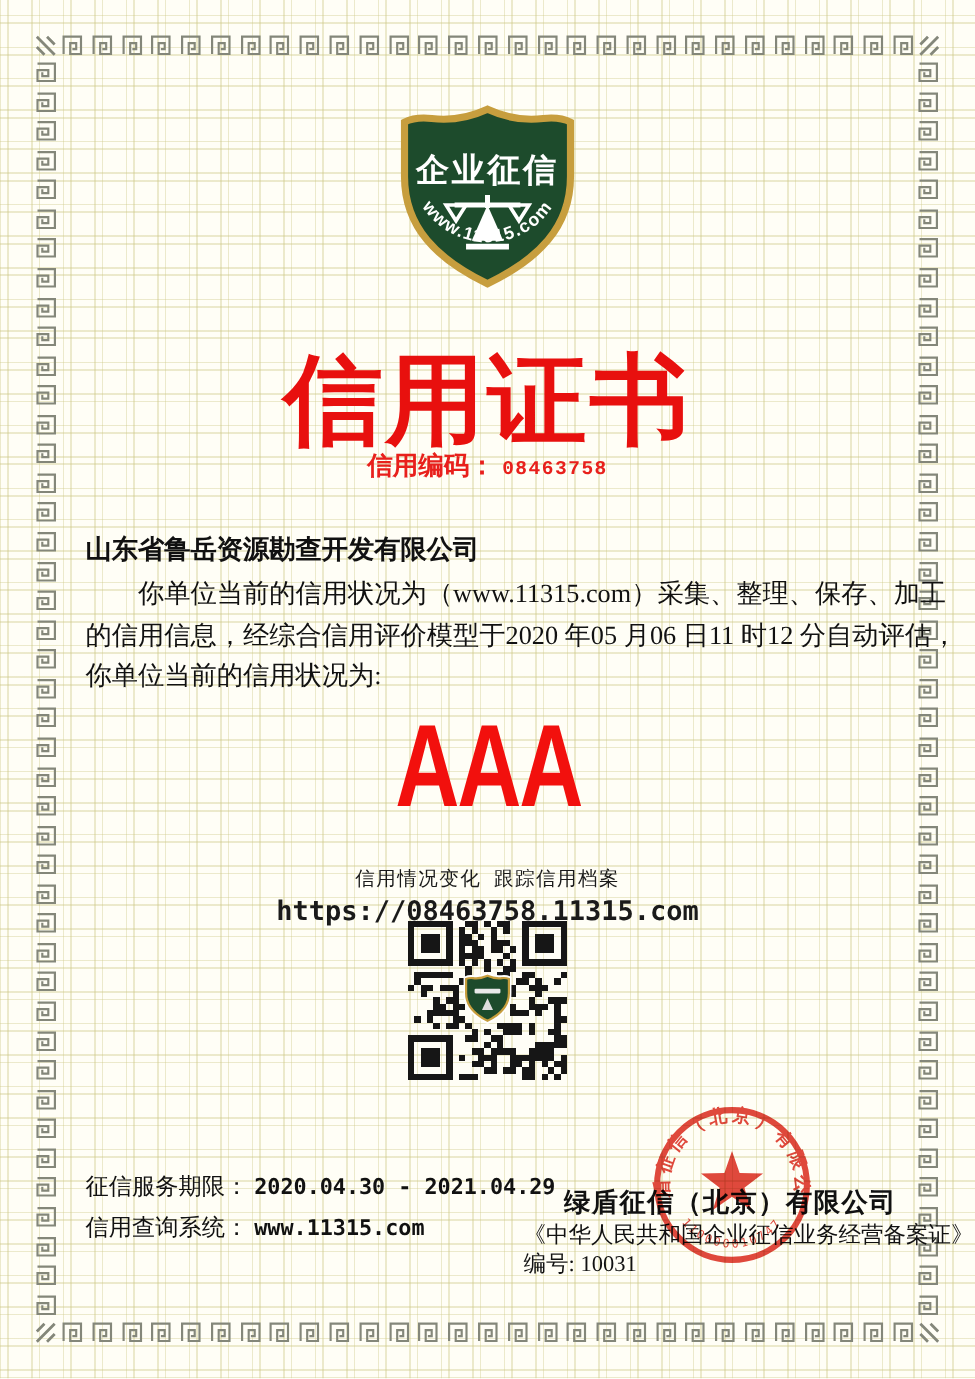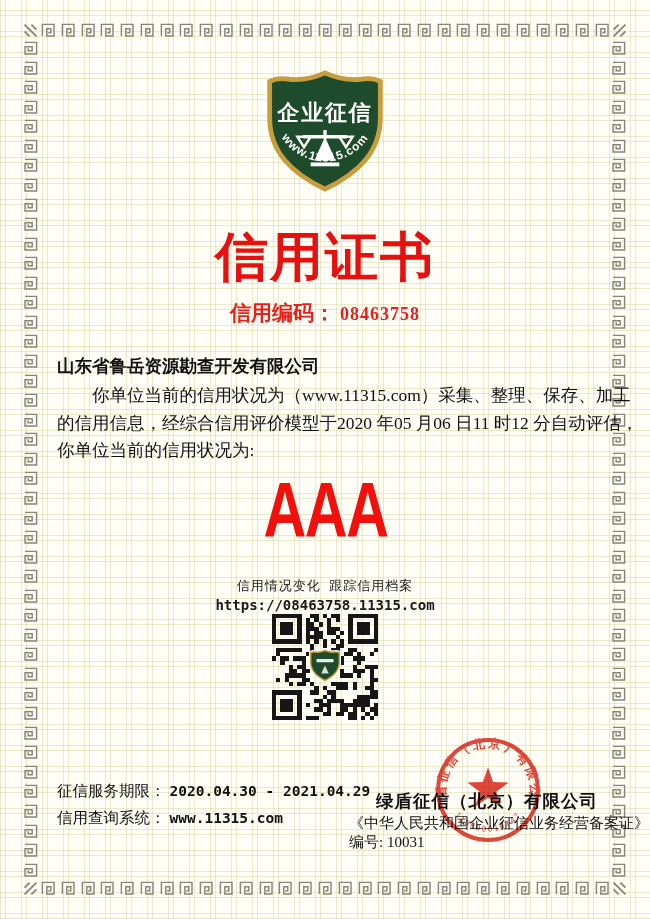--- a/index.html
+++ b/index.html
@@ -21,40 +21,40 @@
   .c-tl{left:22px;top:22px;}
   .c-tr{left:611px;top:22px;transform:rotate(90deg);}
   .c-br{left:611px;top:880px;transform:rotate(180deg);}
   .c-bl{left:22px;top:880px;transform:rotate(270deg);}
 
   .logo{position:absolute;left:263px;top:66px;width:124px;height:130px;}
   .logo-org{font-family:"Liberation Sans",sans-serif;font-weight:bold;font-size:23px;fill:#fff;letter-spacing:2px;text-anchor:middle;}
   .logo-url{font-family:"Liberation Sans",sans-serif;font-weight:bold;font-size:12.5px;fill:#fff;letter-spacing:1px;}
 
   .title{position:absolute;left:0;right:0;top:222px;text-align:center;
-    font-size:53px;font-weight:bold;color:#e8100e;letter-spacing:2px;}
+    font-size:66px;font-weight:bold;color:#e8100e;letter-spacing:2px;}
 
   .code-line{position:absolute;left:0;right:0;top:299px;text-align:center;color:#e8201c;font-weight:bold;}
-  .code-label{font-size:21px;}
-  .code-value{font-size:18px;font-family:Liberation Serif, serif;margin-left:5px;letter-spacing:1px;}
+  .code-label{font-size:17px;}
+  .code-value{font-size:13px;font-family:Liberation Mono, monospace;margin-left:5px;letter-spacing:1px;}
 
   .company{position:absolute;left:57px;top:354px;font-family:"Liberation Sans",sans-serif;
     font-weight:bold;font-size:17.5px;}
 
   .body-text{position:absolute;left:57px;top:382px;width:518px;font-size:17.5px;}
   .body-text .line{height:27.5px;line-height:27.5px;white-space:nowrap;}
   .body-text .indent{text-indent:35px;}
 
   .rating{position:absolute;left:0;right:0;top:474px;text-align:center;}
   .rating span{display:inline-block;font-family:"Liberation Sans",sans-serif;font-weight:bold;
     font-size:78px;line-height:72px;color:#f2100d;transform:scaleX(0.76);letter-spacing:-2px;}
 
   .track{position:absolute;left:0;right:0;top:577px;text-align:center;font-size:13px;color:#1a1a1a;white-space:pre;letter-spacing:1px;}
   .purl{position:absolute;left:0;right:0;top:597px;text-align:center;
-    font-family:"DejaVu Sans Mono",monospace;font-weight:bold;font-size:14px;color:#1a1a1a;}
+    font-family:"DejaVu Sans Mono",monospace;font-weight:bold;font-size:18px;color:#1a1a1a;}
 
   .qr{position:absolute;left:272px;top:614px;width:106px;height:106px;}
   .qr-logo{position:absolute;left:37px;top:33px;width:32px;height:37px;}
   .qr-caption{position:absolute;left:0;right:0;top:714px;text-align:center;font-size:15px;color:#1a1a1a;white-space:pre;letter-spacing:1px;}
 
   .bl-line{position:absolute;left:57px;font-size:15.5px;}
   .bl-1{top:781px;}
   .bl-2{top:808px;}
   .bl-line .mono{font-family:"DejaVu Sans Mono",monospace;font-weight:bold;font-size:14.5px;margin-left:4px;}
 

